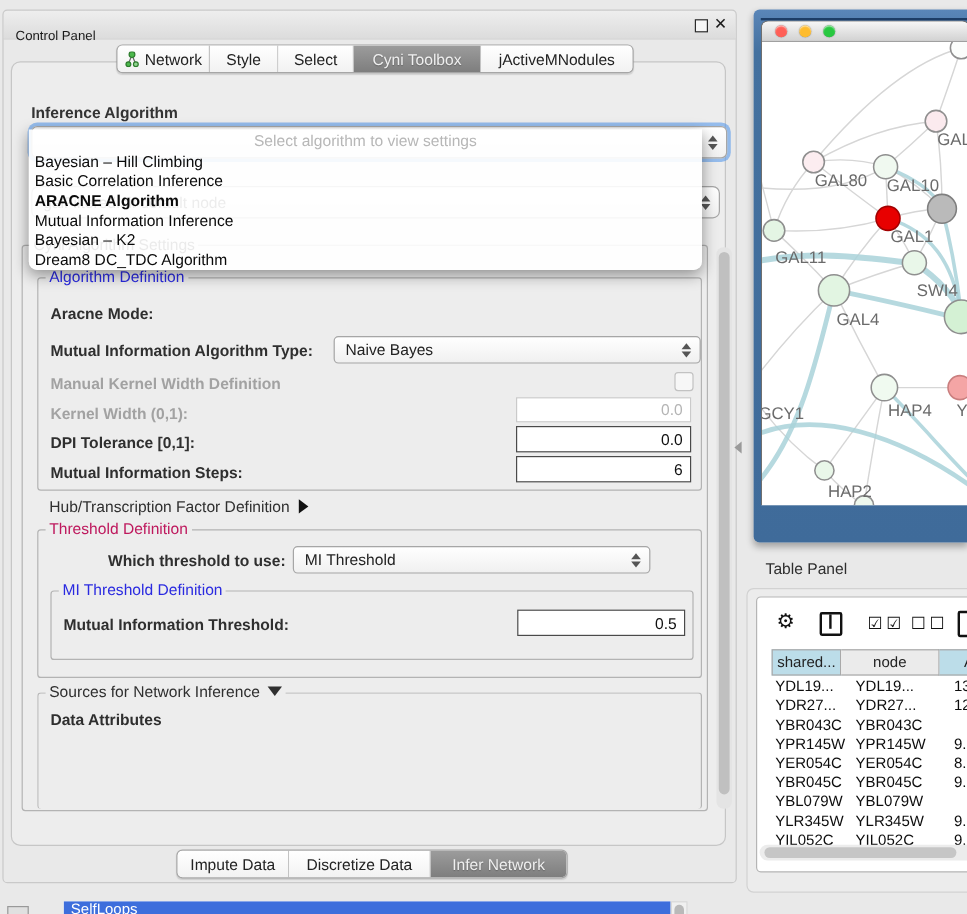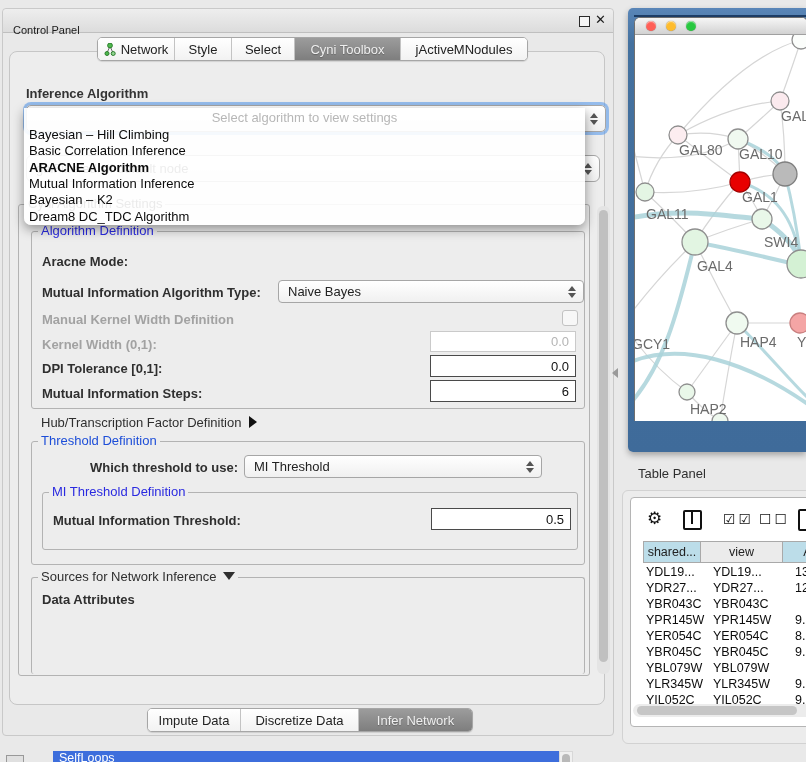--- a/index.html
+++ b/index.html
@@ -154,21 +154,21 @@
         <div class="tfield" style="left:398px;top:148px;width:146px;height:22px">
           <span>6</span>
         </div>
       </div>
 
       <span class="lbl" style="left:22px;top:210px;font-weight:400">
         <span>Hub/Transcription Factor Definition</span><span class="arrow-right"></span>
       </span>
 
       <div class="grp" style="left:12px;top:236px;width:552px;height:122px">
-        <span class="grp-legend" style="left:6px;color:#1d4ed8">Threshold Definition</span>
+        <span class="grp-legend" style="left:6px;color:#be185d">Threshold Definition</span>
 
         <span class="lbl" style="left:58px;top:18px">Which threshold to use:</span>
         <div class="combo abs" style="left:212px;top:13px;width:298px;height:23px">
           <span>MI Threshold</span>
           <span class="arrows">
               <i class="up"></i>
               <i class="dn"></i>
             </span>
         </div>
 
@@ -330,21 +330,21 @@
   <span class="abs tb-icon" style="left:16px;top:10px;font-size:17px;font-weight:bold">⚙</span>
   <span class="abs" id="icon-colsplit">
       <i></i>
     </span>
   <span class="abs tb-icon" style="left:92px;top:13px;font-size:14px;letter-spacing:3px">☑☑</span>
   <span class="abs tb-icon" style="left:128px;top:13px;font-size:14px;letter-spacing:3px">☐☐</span>
   <span class="abs" id="icon-partialdoc"></span>
 
   <div class="abs" id="tbl-header">
       <div class="th hl" style="width: 58px;">shared...</div>
-      <div class="th" style="width: 82px;">view</div>
+      <div class="th" style="width: 82px;">node</div>
       <div class="th hl" style="width: 50px;">A</div>
     </div>
   <div id="tbl-body">
       <div class="tr" style="top: 66px; width: 172px;">
         <span class="td" style="left: 3px; width: 63px;">YDL19...</span>
         <span class="td" style="left: 70px; width: 78px;">YDL19...</span>
         <span class="td" style="left: 152px; width: 46px;">13</span>
       </div>
       <div class="tr" style="top: 82px; width: 172px;">
         <span class="td" style="left: 3px; width: 63px;">YDR27...</span>

